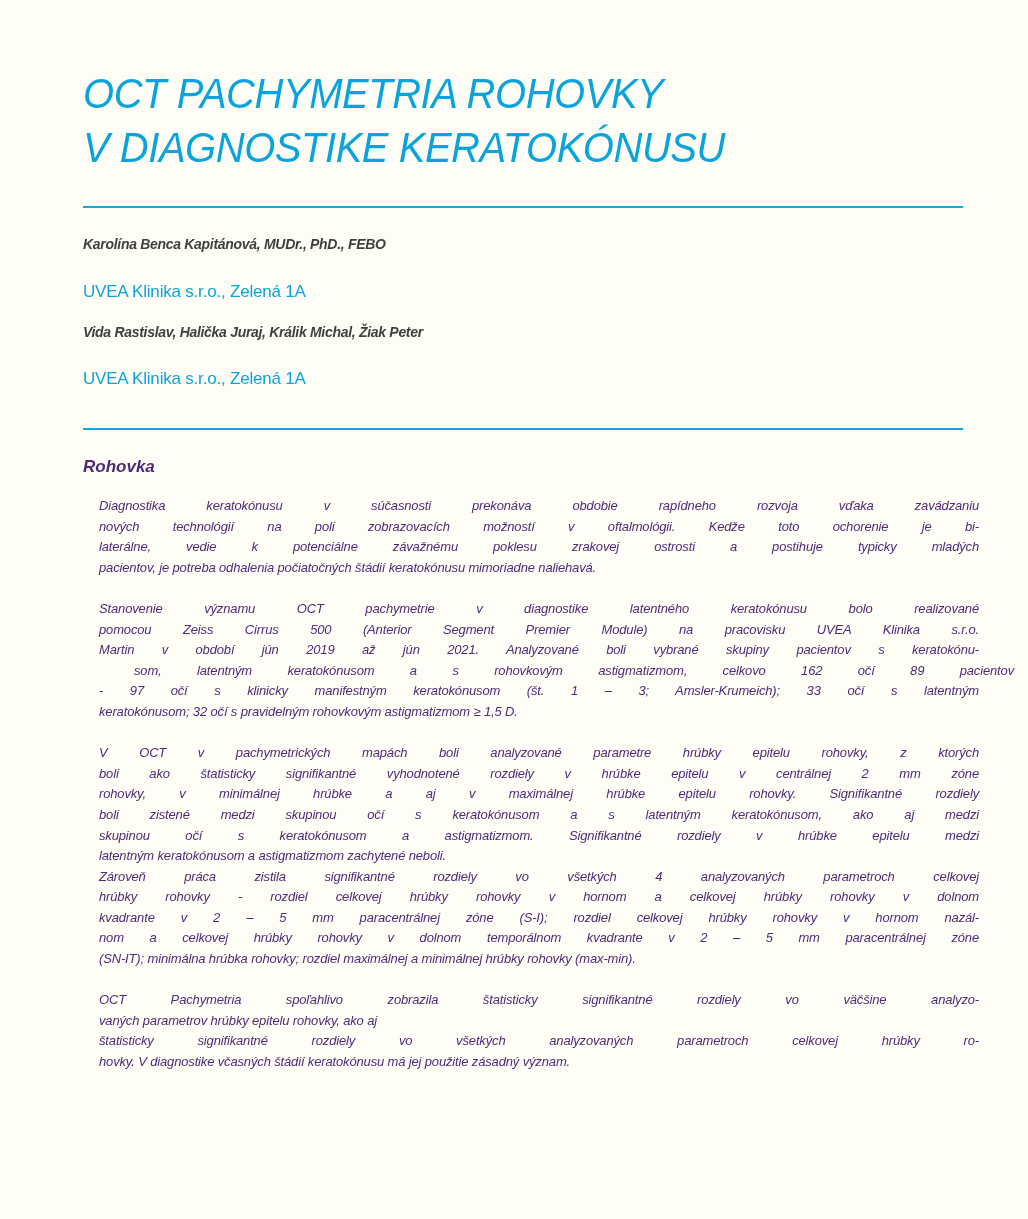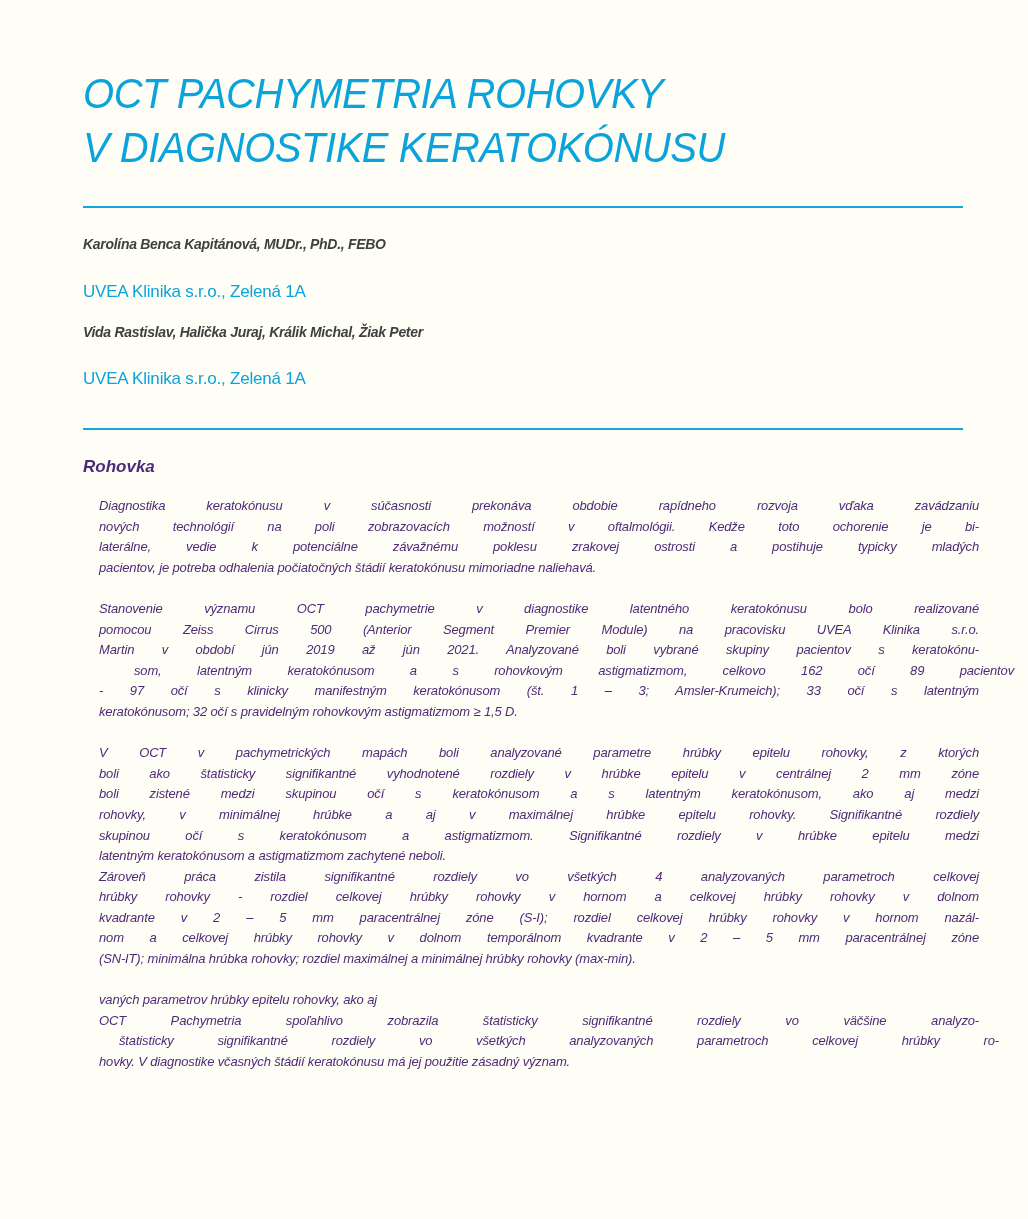--- a/index.html
+++ b/index.html
@@ -142,35 +142,35 @@
       <span class="line" style="white-space: normal; width: 880px; font-style: italic;">pomocou Zeiss Cirrus 500 (Anterior Segment Premier Module) na pracovisku UVEA Klinika s.r.o.</span>
       <span class="line" style="white-space: normal; width: 880px;">Martin v období jún 2019 až jún 2021. Analyzované boli vybrané skupiny pacientov s keratokónu-</span>
       <span class="line" style="white-space: normal; width: 880px; margin-left: 35px;">som, latentným keratokónusom a s rohovkovým astigmatizmom, celkovo 162 očí 89 pacientov</span>
       <span class="line" style="white-space: normal; width: 880px;">- 97 očí s klinicky manifestným keratokónusom (št. 1 – 3; Amsler-Krumeich); 33 očí s latentným</span>
       <span class="line last">keratokónusom; 32 očí s pravidelným rohovkovým astigmatizmom ≥ 1,5 D.</span>
     </p>
 
     <p class="para tight">
       <span class="line" style="white-space: normal; width: 880px;">V OCT v pachymetrických mapách boli analyzované parametre hrúbky epitelu rohovky, z ktorých</span>
       <span class="line" style="white-space: normal; width: 880px;">boli ako štatisticky signifikantné vyhodnotené rozdiely v hrúbke epitelu v centrálnej 2 mm zóne</span>
+      <span class="line" style="white-space: normal; width: 880px;">rohovky, v minimálnej hrúbke a aj v maximálnej hrúbke epitelu rohovky. Signifikantné rozdiely</span>
       <span class="line" style="white-space: normal; width: 880px;">boli zistené medzi skupinou očí s keratokónusom a s latentným keratokónusom, ako aj medzi</span>
-      <span class="line" style="white-space: normal; width: 880px;">rohovky, v minimálnej hrúbke a aj v maximálnej hrúbke epitelu rohovky. Signifikantné rozdiely</span>
       <span class="line" style="white-space: normal; width: 880px;">skupinou očí s keratokónusom a astigmatizmom. Signifikantné rozdiely v hrúbke epitelu medzi</span>
       <span class="line last">latentným keratokónusom a astigmatizmom zachytené neboli.</span>
     </p>
 
     <p class="para">
       <span class="line" style="white-space: normal; width: 880px;">Zároveň práca zistila signifikantné rozdiely vo všetkých 4 analyzovaných parametroch celkovej</span>
       <span class="line" style="white-space: normal; width: 880px;">hrúbky rohovky - rozdiel celkovej hrúbky rohovky v hornom a celkovej hrúbky rohovky v dolnom</span>
       <span class="line" style="white-space: normal; width: 880px;">kvadrante v 2 – 5 mm paracentrálnej zóne (S-I); rozdiel celkovej hrúbky rohovky v hornom nazál-</span>
       <span class="line" style="white-space: normal; width: 880px;">nom a celkovej hrúbky rohovky v dolnom temporálnom kvadrante v 2 – 5 mm paracentrálnej zóne</span>
       <span class="line last">(SN-IT); minimálna hrúbka rohovky; rozdiel maximálnej a minimálnej hrúbky rohovky (max-min).</span>
     </p>
 
     <p class="para">
+      <span class="line" style="white-space: normal; width: 880px;">OCT Pachymetria spoľahlivo zobrazila štatisticky signifikantné rozdiely vo väčšine analyzo-</span>
       <span class="line last">vaných parametrov hrúbky epitelu rohovky, ako aj</span>
-      <span class="line" style="white-space: normal; width: 880px;">OCT Pachymetria spoľahlivo zobrazila štatisticky signifikantné rozdiely vo väčšine analyzo-</span>
-      <span class="line" style="white-space: normal; width: 880px; margin-left: 20px;">štatisticky signifikantné rozdiely vo všetkých analyzovaných parametroch celkovej hrúbky ro-</span>
+      <span class="line" style="white-space: normal; width: 880px;">štatisticky signifikantné rozdiely vo všetkých analyzovaných parametroch celkovej hrúbky ro-</span>
       <span class="line last">hovky. V diagnostike včasných štádií keratokónusu má jej použitie zásadný význam.</span>
     </p>
 
   </div>
 </div>
 
 </body></html>

